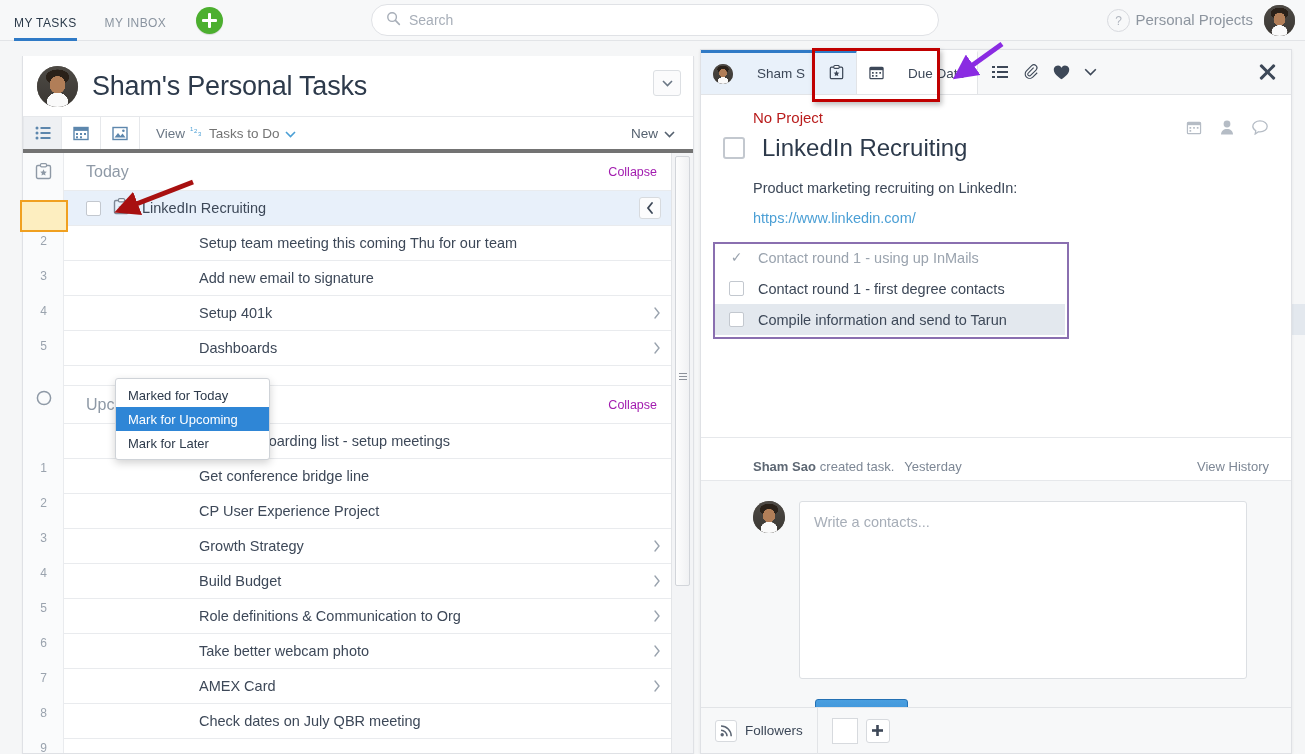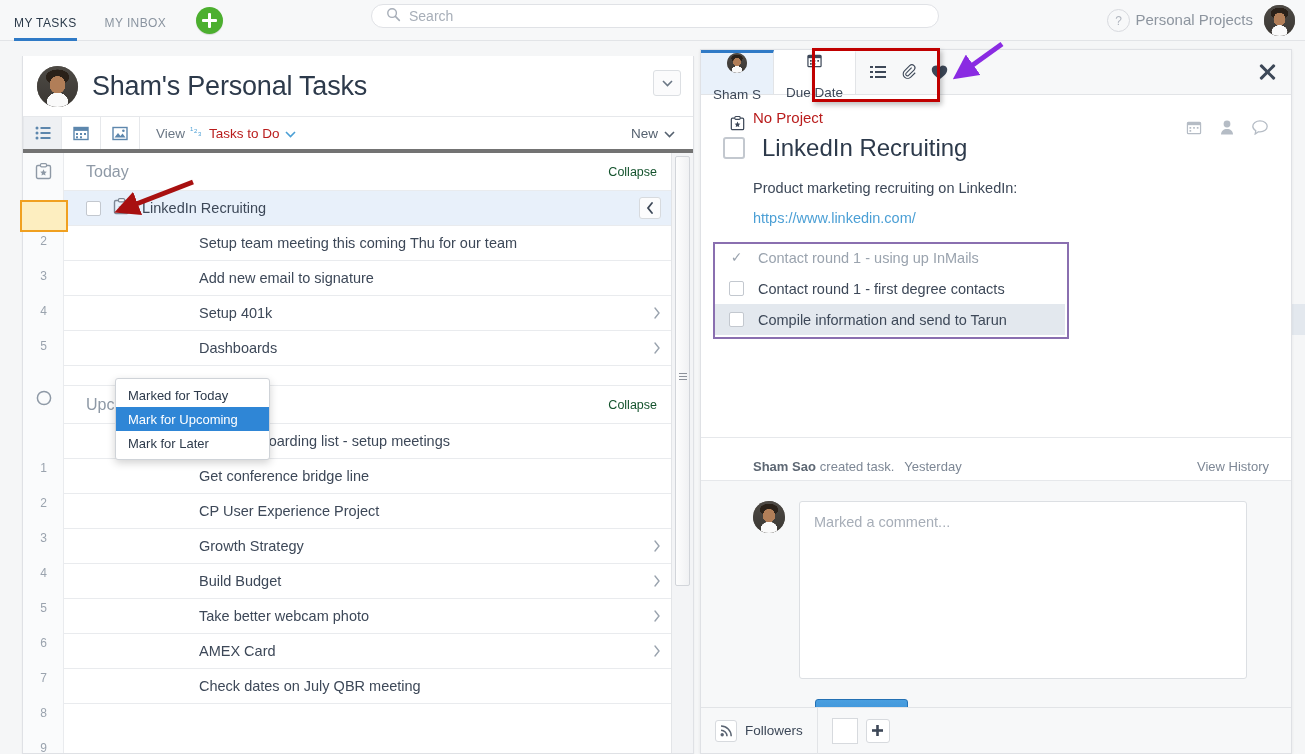--- a/index.html
+++ b/index.html
@@ -31,21 +31,21 @@
     width:27px;height:27px;border-radius:50%;background:#4caf2f;
     margin-left:16px; position:relative; cursor:pointer;
     box-shadow:0 1px 1px rgba(0,0,0,.12);
   }
   .plus-btn:before,.plus-btn:after{
     content:"";position:absolute;background:#fff;border-radius:1px;
   }
   .plus-btn:before{left:50%;top:6px;width:3px;height:15px;margin-left:-1.5px;}
   .plus-btn:after{top:50%;left:6px;height:3px;width:15px;margin-top:-1.5px;}
   .search-wrap{
-    position:absolute; left:371px; top:4px; width:568px; height:24px;
+    position:absolute; left:371px; top:4px; width:568px; height:32px;
     border:1px solid #e0e2e6; border-radius:16px; background:#fff;
     display:flex; align-items:center; padding:0 14px;
   }
   .search-input{
     border:none; outline:none; background:transparent; width:100%;
     font-size:14px; color:#4a5566; font-family:inherit; padding-left:8px;
   }
   .search-input::placeholder{ color:#a7aeb8; }
   .help-btn{
     position:absolute; right:175px; top:9px;
@@ -96,38 +96,38 @@
   }
   .tool-icon{
     width:39px; display:flex;align-items:center;justify-content:center;
     border-right:1px solid #e6e8eb; cursor:pointer;
   }
   .tool-icon.first{ border-left:1px solid #e6e8eb; background:#eef0f3; }
   .view-sel{
     display:flex;align-items:center;gap:5px;padding-left:16px;
     font-size:13.5px;color:#6b7785;cursor:pointer;
   }
-  .view-sel .vlabel{ color:#b91c1c; }
+  .view-sel .vlabel{ color:#737373; }
   .new-sel{
     margin-left:auto;display:flex;align-items:center;gap:6px;
     padding-right:18px;font-size:13.5px;color:#55616f;cursor:pointer;
   }
   .lp-body{ position:relative; height:600px; overflow:hidden; }
   .gutter{
     position:absolute; left:0; top:0; bottom:0; width:41px;
     background:#fafbfc; border-right:1px solid #e9ebee;
   }
   .rows{ position:absolute; left:41px; right:22px; top:0; bottom:0; }
 
   .sec-head{
     height:38px; display:flex;align-items:center;
     padding:0 14px 0 22px; border-bottom:1px solid #e9ebee; background:#fff;
   }
   .sec-head .sec-title{ font-size:16px; color:#8e99a6; }
-  .sec-head .collapse{ margin-left:auto;font-size:12.5px;color:#14532d;cursor:pointer; }
+  .sec-head .collapse{ margin-left:auto;font-size:12.5px;color:#a21caf;cursor:pointer; }
 
   .row{
     height:35px; display:flex; align-items:center;
     border-bottom:1px solid #e9ebee; padding-left:22px; padding-right:10px;
     font-size:14.5px; color:#3d4858; position:relative; background:#fff;
   }
   .row.selected{ background:#e8f0fa; }
   .row .ck{
     width:15px;height:15px;border:1.6px solid #c3c8cf;border-radius:2px;
     flex:none;margin-right:12px;background:#fff;cursor:pointer;
@@ -178,25 +178,24 @@
   .right-panel{
     position:absolute; left:700px; top:49px; width:592px; height:705px;
     background:#fff; border:1px solid #dfe1e5;
     box-shadow:0 1px 3px rgba(0,0,0,.07);
   }
   .rp-tabs{
     height:45px;display:flex;align-items:stretch;background:#f7f8f9;
     border-bottom:1px solid #e2e4e7;position:relative;
   }
   .rp-tab{
-    display:flex;align-items:center;gap:14px;padding:0 12px;
+    display:flex;align-items:center;gap:24px;padding:0 12px;
     font-size:13.5px;color:#3d4858;cursor:pointer;
     border-right:1px solid #e2e4e7;background:#e9f1fa;
     border-top:3px solid #2f7ac6;
-    flex-direction:column;
   }
   .rp-tab.plain{ background:#fff;border-top:3px solid transparent; }
   .rp-icons{
     display:flex;align-items:center;gap:14px;padding:0 14px;
   }
   .rp-icons .ic{ cursor:pointer; color:#5a6472; display:flex; }
   .rp-close{
     position:absolute;right:14px;top:12px;width:20px;height:20px;
     cursor:pointer;
   }
@@ -477,20 +476,26 @@
               <path d="M2 1l4 5-4 5" fill="none" stroke="#9aa3ae" stroke-width="1.4" stroke-linecap="round"></path>
             </svg></span>
         </div>
       <div class="row">
           <span class="rtitle" style="padding-left:113px">Build Budget</span>
           <span class="chev-r"><svg width="8" height="12" viewBox="0 0 8 12">
               <path d="M2 1l4 5-4 5" fill="none" stroke="#9aa3ae" stroke-width="1.4" stroke-linecap="round"></path>
             </svg></span>
         </div>
       <div class="row">
+          <span class="rtitle" style="padding-left:113px">Role definitions &amp; Communication to Org</span>
+          <span class="chev-r"><svg width="8" height="12" viewBox="0 0 8 12">
+              <path d="M2 1l4 5-4 5" fill="none" stroke="#9aa3ae" stroke-width="1.4" stroke-linecap="round"></path>
+            </svg></span>
+        </div>
+      <div class="row">
           <span class="rtitle" style="padding-left:113px">Take better webcam photo</span>
           <span class="chev-r"><svg width="8" height="12" viewBox="0 0 8 12">
               <path d="M2 1l4 5-4 5" fill="none" stroke="#9aa3ae" stroke-width="1.4" stroke-linecap="round"></path>
             </svg></span>
         </div>
       <div class="row">
           <span class="rtitle" style="padding-left:113px">AMEX Card</span>
           <span class="chev-r"><svg width="8" height="12" viewBox="0 0 8 12">
               <path d="M2 1l4 5-4 5" fill="none" stroke="#9aa3ae" stroke-width="1.4" stroke-linecap="round"></path>
             </svg></span>
@@ -669,21 +674,21 @@
       <span style="margin-left:4px">created task.</span>
       <span style="margin-left:10px">Yesterday</span>
       <span class="vh">View History</span>
     </div>
 
     <div class="comment-area">
       <div class="comment-row">
         <span class="avatar" style="width:32px;height:32px;flex:none">
             <span class="face"></span>
           </span>
-        <div class="comment-box">Marked a comment...</div>
+        <div class="comment-box">Write a contacts...</div>
       </div>
       <div class="comment-btn">Comment</div>
     </div>
 
     <div class="followers">
       <span class="fl-ic">
         <svg width="13" height="13" viewBox="0 0 13 13">
             <circle cx="2.2" cy="10.8" r="1.7" fill="#5a6472"></circle>
             <path d="M1 6.2a6 6 0 016 6M1 2a10.2 10.2 0 0110.2 10.2" fill="none" stroke="#5a6472" stroke-width="1.5"></path>
           </svg>

